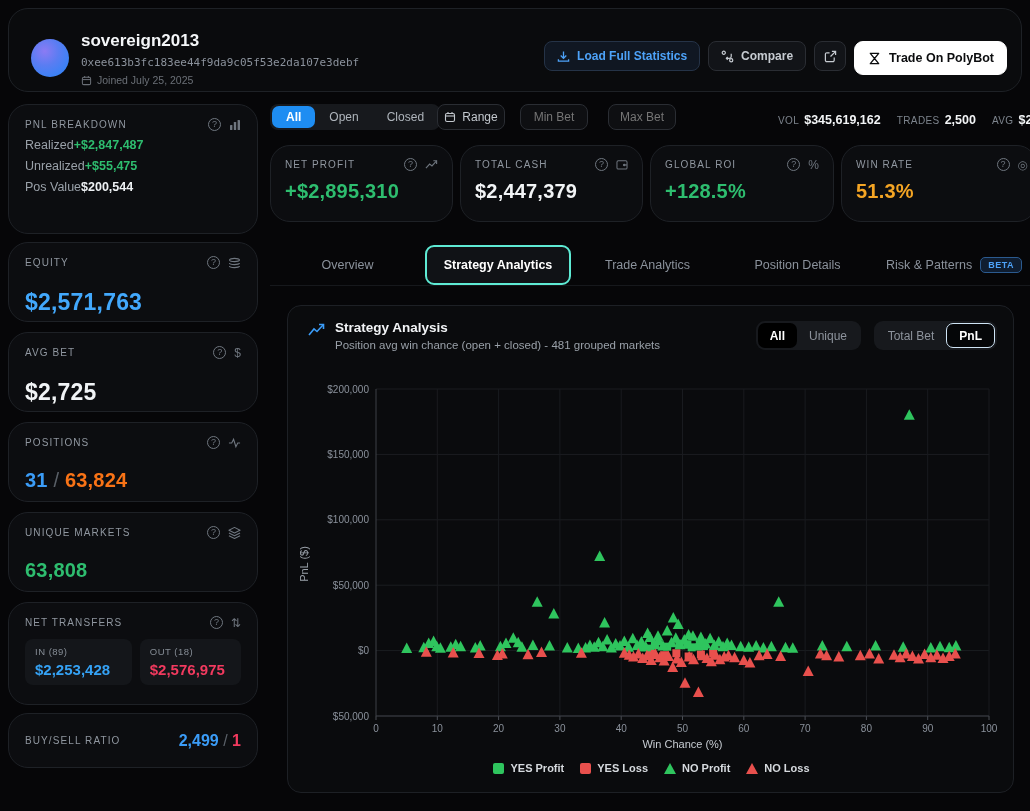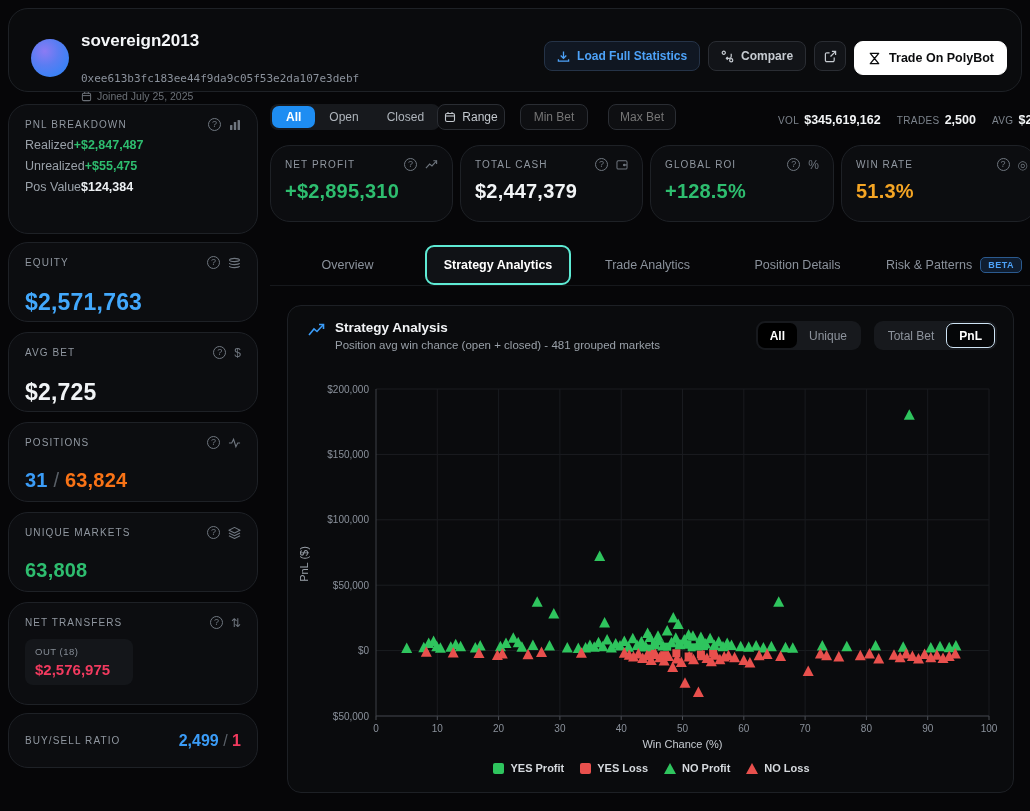--- a/index.html
+++ b/index.html
@@ -17,21 +17,21 @@
   .qmark{width:13px;height:13px;border:1px solid #6f767f;border-radius:50%;font-size:9px;display:flex;align-items:center;justify-content:center;color:#6f767f;box-sizing:border-box}
   .glyph{font-size:12px;color:#6f767f}
   svg.ic{display:block}
 
   
   #header-card{left:8px;top:8px;width:1014px;height:84px;background:#0a0b0d}
   #avatar{position:absolute;left:22px;top:30px;width:38px;height:38px;border-radius:50%;
     background:radial-gradient(circle at 36% 32%, #8b7bf4 0%, #5a7df2 40%, #3b82f6 75%, #2e6be0 100%)}
   #user-block{position:absolute;left:72px;top:22px}
   #username{font-size:17px;font-weight:bold;color:#f4f6f8}
-  #address{margin-top:21px;font-size:11px;color:#8b929c;font-family:"DejaVu Sans Mono",monospace}
+  #address{margin-top:5px;font-size:11px;color:#8b929c;font-family:"DejaVu Sans Mono",monospace}
   #joined-row{margin-top:5px;display:flex;align-items:center;gap:5px;color:#6b7077;font-size:10.5px}
   #header-buttons{position:absolute;right:14px;top:32px;display:flex;gap:8px;align-items:flex-start}
   .hbtn{display:flex;align-items:center;gap:7px;height:28px;padding:0 12px;border-radius:8px;
     background:#121418;border:1px solid #2a2d33;font-size:12px;color:#c6cbd1;cursor:pointer}
   #load-stats-button{color:#4da2f8;font-weight:bold;background:#101722;border-color:#253347}
   #compare-button{font-weight:bold}
   #external-button{width:30px;padding:0;justify-content:center}
   #trade-button{height:32px;background:#ffffff;border-color:#ffffff;color:#0b0c0e;font-weight:bold;font-size:12.5px;border-radius:9px}
 
   
@@ -152,21 +152,21 @@
   <div class="pnl-row">
     <span class="pnl-label">Realized</span>
     <span class="green" style="font-weight:bold">+$2,847,487</span>
   </div>
   <div class="pnl-row">
     <span class="pnl-label">Unrealized</span>
     <span class="green" style="font-weight:bold">+$55,475</span>
   </div>
   <div class="pnl-row">
     <span class="pnl-label">Pos Value</span>
-    <span class="white" style="font-weight:bold">$124,384</span>
+    <span class="white" style="font-weight:bold">$200,544</span>
   </div>
 </div>
 
 <div class="card side" style="top:242px;height:80px">
   <div class="title-row">
     <span class="card-title">EQUITY</span>
     <span class="icon-row">
       <span class="qmark">?</span>
       <svg class="ic" width="13" height="12" viewBox="0 0 13 12" fill="none" stroke="#6f767f" stroke-width="1.1">
           <path d="M1.5 3c0 .9 2.2 1.6 5 1.6s5-.7 5-1.6-2.2-1.6-5-1.6-5 .7-5 1.6z"></path>
@@ -223,20 +223,24 @@
 
 <div class="card side" style="top:602px;height:103px">
   <div class="title-row">
     <span class="card-title">NET TRANSFERS</span>
     <span class="icon-row">
       <span class="qmark">?</span>
       <span class="glyph">⇅</span>
     </span>
   </div>
   <div style="display:flex;gap:8px;margin-top:10px">
+    <div class="tbox" style="width:114px">
+      <div class="tbox-label">IN (89)</div>
+      <div class="tbox-value" style="color:#35a2f5">$2,253,428</div>
+    </div>
     <div class="tbox" style="width:108px">
       <div class="tbox-label">OUT (18)</div>
       <div class="tbox-value" style="color:#f23a5f">$2,576,975</div>
     </div>
   </div>
 </div>
 
 <div class="card side" style="top:713px;height:55px;display:flex;align-items:center">
   <div class="title-row" style="width:100%">
     <span class="card-title">BUY/SELL RATIO</span>

